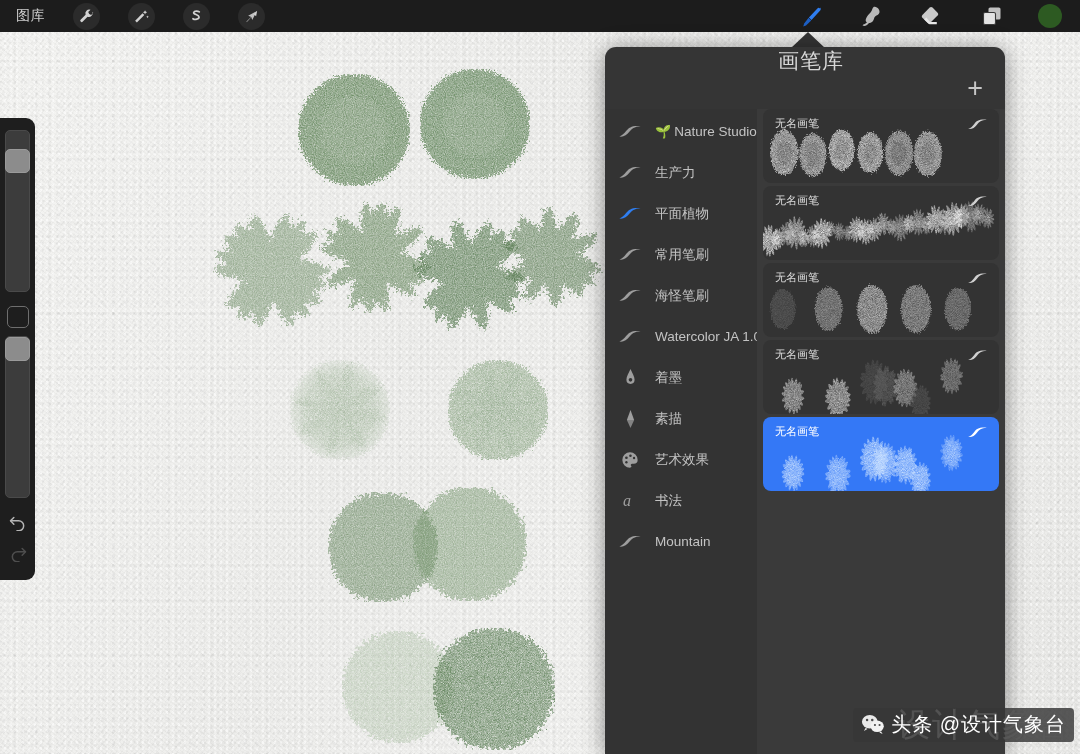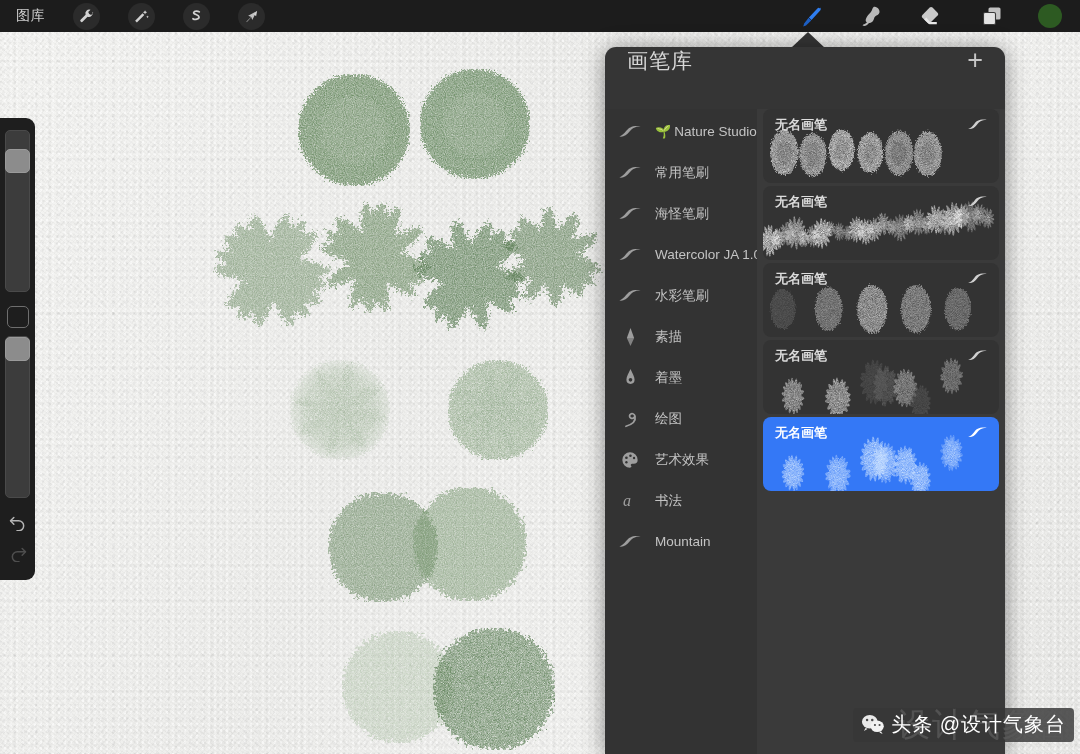--- a/index.html
+++ b/index.html
@@ -75,21 +75,21 @@
     margin-top:14px;
   }
   #undo-redo{margin-top:16px;display:flex;flex-direction:column;gap:14px;align-items:center;}
 
   
   #brush-panel{
     position:absolute;left:605px;top:47px;width:400px;height:707px;
     background:#353535;border-radius:11px 11px 0 0;z-index:45;overflow:hidden;
     box-shadow:0 2px 22px rgba(0,0,0,.45);
   }
-  #panel-head{height:62px;display:flex;padding:0 22px 0 22px;}
+  #panel-head{height:62px;display:flex;align-items:center;padding:0 22px 0 34px;flex-direction:column;}
   #panel-title{color:#d8d8d8;font-size:21px;letter-spacing:1px;}
   #add-brush-btn{margin-left:auto;color:#c6c6c6;font-size:27px;line-height:1;font-weight:300;}
   #panel-body{display:flex;height:645px;}
 
   
   #cat-col{
     width:152px;background:#333333;overflow:hidden;padding-top:2px;
   }
   .cat-item{
     height:41px;display:flex;align-items:center;padding-left:10px;gap:10px;
@@ -103,21 +103,21 @@
   
   #brush-col{
     flex:1;background:#3a3a3a;padding:0 6px;overflow:hidden;
   }
   .brush-card{
     height:74px;border-radius:8px;background:#333333;margin-bottom:3px;position:relative;
     overflow:hidden;
   }
   .brush-card.selected{background:#3478f6;}
   .brush-name{
-    position:absolute;left:12px;top:7px;color:#dcdcdc;font-size:13px;z-index:3;font-weight:bold;
+    position:absolute;left:12px;top:7px;color:#dcdcdc;font-size:11px;z-index:3;
   }
   .brush-card.selected .brush-name{color:#ffffff;}
   .brush-stroke-ico{position:absolute;right:10px;top:8px;z-index:3;}
   .preview{position:absolute;inset:0;z-index:2;}
 
   
   #watermark{
     position:absolute;right:6px;bottom:12px;z-index:60;
     display:flex;align-items:center;gap:5px;
   }
@@ -362,71 +362,71 @@
             <span style="font-size: 13px;">🌱</span>
             <span>Nature Studio</span>
           </span>
         </div>
         <div class="cat-item">
           <span class="cat-ico">
             <svg width="24" height="15" viewBox="0 0 26 16">
               <path d="M1.5 13.5c3-1 5-3 7.5-6.2C11.8 3.6 15.5 1.2 24.5 2.2c-7 .4-9.5 2.8-12.2 6.1C9.4 11.9 6 14.3 1.5 13.5z" fill="#9e9e9e"></path>
             </svg>
           </span>
-          <span class="cat-label">常用笔刷</span>
+          <span class="cat-label">生产力</span>
+        </div>
+        <div class="cat-item">
+          <span class="cat-ico">
+            <svg width="24" height="15" viewBox="0 0 26 16">
+              <path d="M1.5 13.5c3-1 5-3 7.5-6.2C11.8 3.6 15.5 1.2 24.5 2.2c-7 .4-9.5 2.8-12.2 6.1C9.4 11.9 6 14.3 1.5 13.5z" fill="#2f7ef0"></path>
+            </svg>
+          </span>
+          <span class="cat-label">平面植物</span>
         </div>
         <div class="cat-item">
           <span class="cat-ico">
             <svg width="24" height="15" viewBox="0 0 26 16">
               <path d="M1.5 13.5c3-1 5-3 7.5-6.2C11.8 3.6 15.5 1.2 24.5 2.2c-7 .4-9.5 2.8-12.2 6.1C9.4 11.9 6 14.3 1.5 13.5z" fill="#9e9e9e"></path>
             </svg>
           </span>
-          <span class="cat-label">海怪笔刷</span>
+          <span class="cat-label">常用笔刷</span>
         </div>
         <div class="cat-item">
           <span class="cat-ico">
             <svg width="24" height="15" viewBox="0 0 26 16">
               <path d="M1.5 13.5c3-1 5-3 7.5-6.2C11.8 3.6 15.5 1.2 24.5 2.2c-7 .4-9.5 2.8-12.2 6.1C9.4 11.9 6 14.3 1.5 13.5z" fill="#9e9e9e"></path>
             </svg>
           </span>
-          <span class="cat-label">Watercolor JA 1.0</span>
+          <span class="cat-label">海怪笔刷</span>
         </div>
         <div class="cat-item">
           <span class="cat-ico">
             <svg width="24" height="15" viewBox="0 0 26 16">
               <path d="M1.5 13.5c3-1 5-3 7.5-6.2C11.8 3.6 15.5 1.2 24.5 2.2c-7 .4-9.5 2.8-12.2 6.1C9.4 11.9 6 14.3 1.5 13.5z" fill="#9e9e9e"></path>
             </svg>
           </span>
-          <span class="cat-label">水彩笔刷</span>
+          <span class="cat-label">Watercolor JA 1.0</span>
+        </div>
+        <div class="cat-item">
+          <span class="cat-ico">
+            <svg width="13" height="20" viewBox="0 0 14 22">
+              <path d="M7 1C5 6 2.5 9 2.5 13a4.5 4.5 0 0 0 9 0C11.5 9 9 6 7 1z" fill="#9e9e9e"></path>
+              <circle cx="7" cy="13" r="2" fill="#333"></circle>
+            </svg>
+          </span>
+          <span class="cat-label">着墨</span>
         </div>
         <div class="cat-item">
           <span class="cat-ico">
             <svg width="13" height="20" viewBox="0 0 14 22">
               <path d="M7 1 11 12H3z" fill="#9e9e9e"></path>
               <path d="M3 12h8l-4 9z" fill="#9e9e9e" opacity=".75"></path>
             </svg>
           </span>
           <span class="cat-label">素描</span>
-        </div>
-        <div class="cat-item">
-          <span class="cat-ico">
-            <svg width="13" height="20" viewBox="0 0 14 22">
-              <path d="M7 1C5 6 2.5 9 2.5 13a4.5 4.5 0 0 0 9 0C11.5 9 9 6 7 1z" fill="#9e9e9e"></path>
-              <circle cx="7" cy="13" r="2" fill="#333"></circle>
-            </svg>
-          </span>
-          <span class="cat-label">着墨</span>
-        </div>
-        <div class="cat-item">
-          <span class="cat-ico">
-            <svg width="17" height="20" viewBox="0 0 18 22">
-              <path d="M4 19c7-2 11-6 10-11-.5-2.8-4-4-5.6-1.6C6.6 9.4 11 12 13 9" fill="none" stroke="#9e9e9e" stroke-width="1.9" stroke-linecap="round"></path>
-            </svg>
-          </span>
-          <span class="cat-label">绘图</span>
         </div>
         <div class="cat-item">
           <span class="cat-ico">
             <svg width="18" height="18" viewBox="0 0 20 20">
               <path d="M10 1.5a8.5 8.5 0 1 0 0 17c1.6 0 2-1.2 1.2-2-.8-.9-.2-2.3 1.2-2.3h1.8A4.3 4.3 0 0 0 18.5 10 8.5 8.5 0 0 0 10 1.5z" fill="#9e9e9e"></path>
               <circle cx="6" cy="7.5" r="1.5" fill="#333"></circle>
               <circle cx="10.5" cy="5.2" r="1.4" fill="#333"></circle>
               <circle cx="14.5" cy="7.8" r="1.3" fill="#333"></circle>
               <circle cx="6" cy="12.5" r="1.3" fill="#333"></circle>
             </svg>

